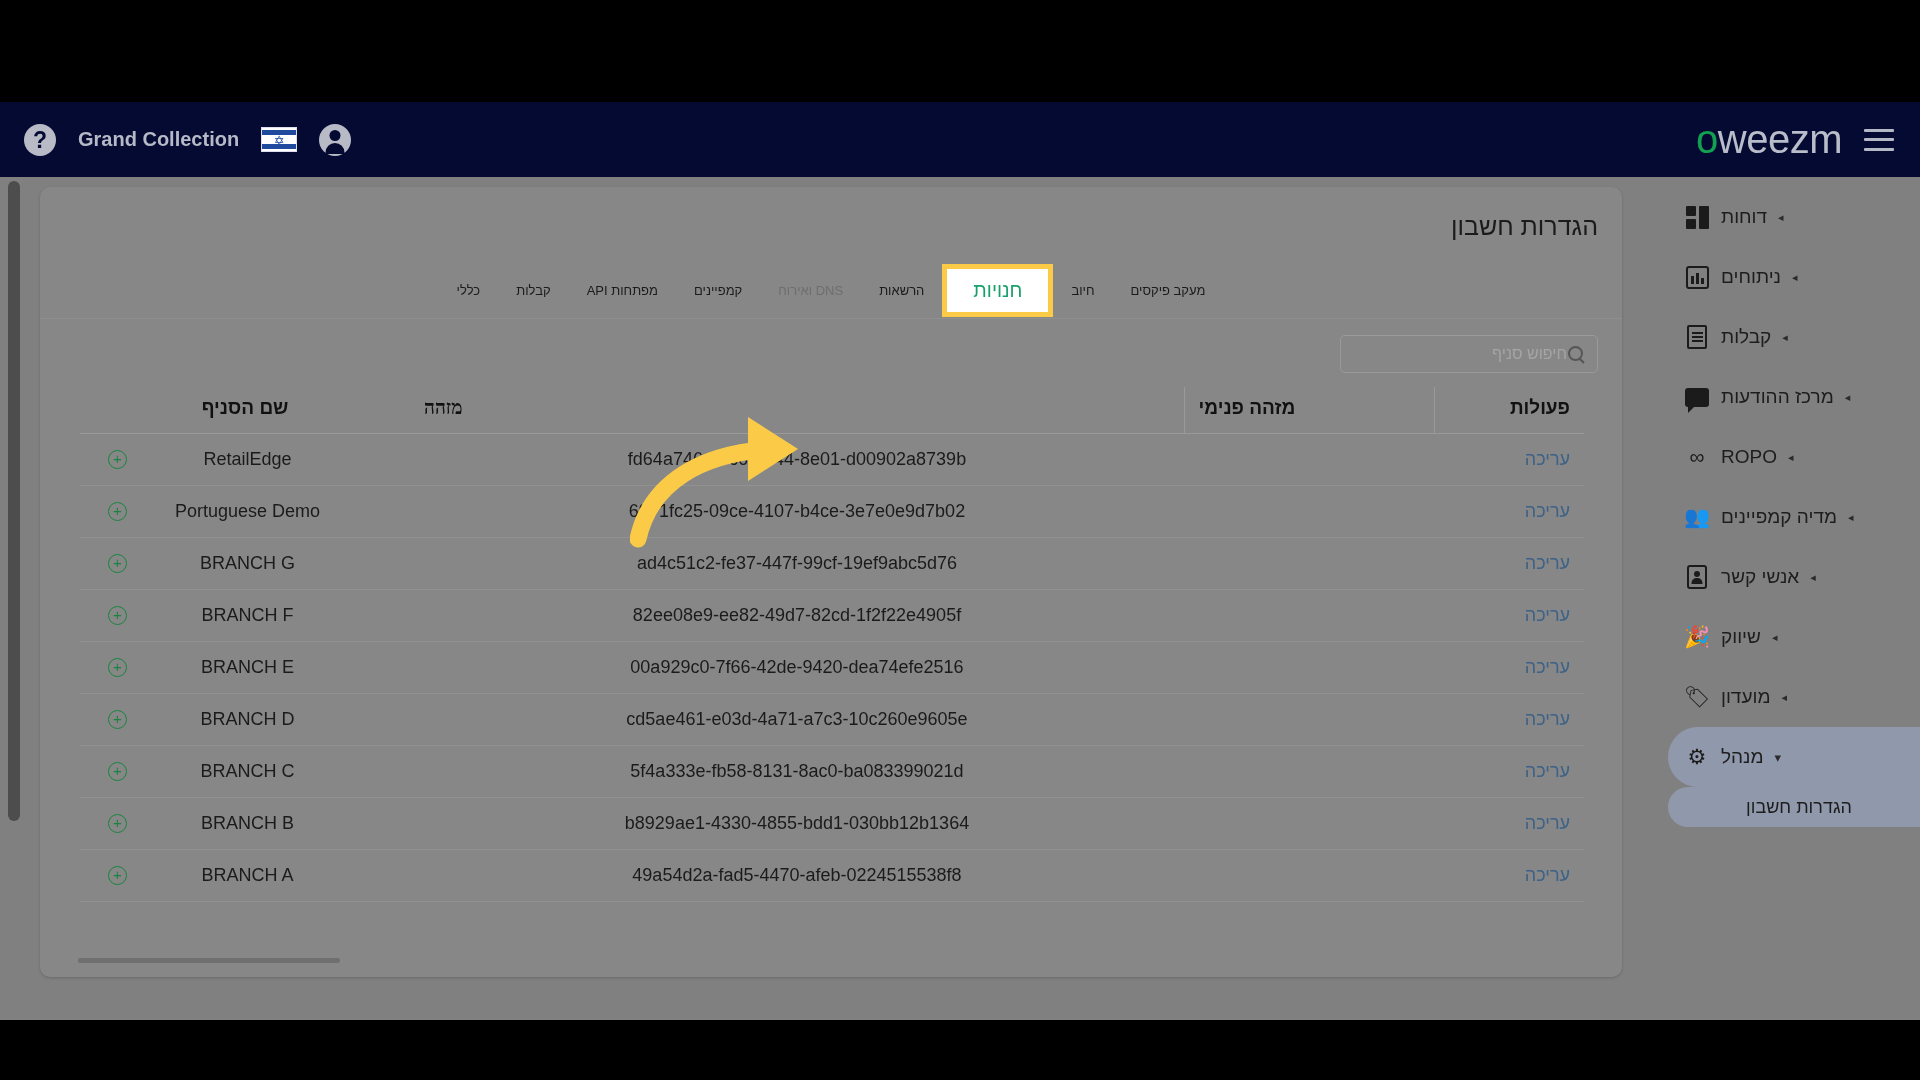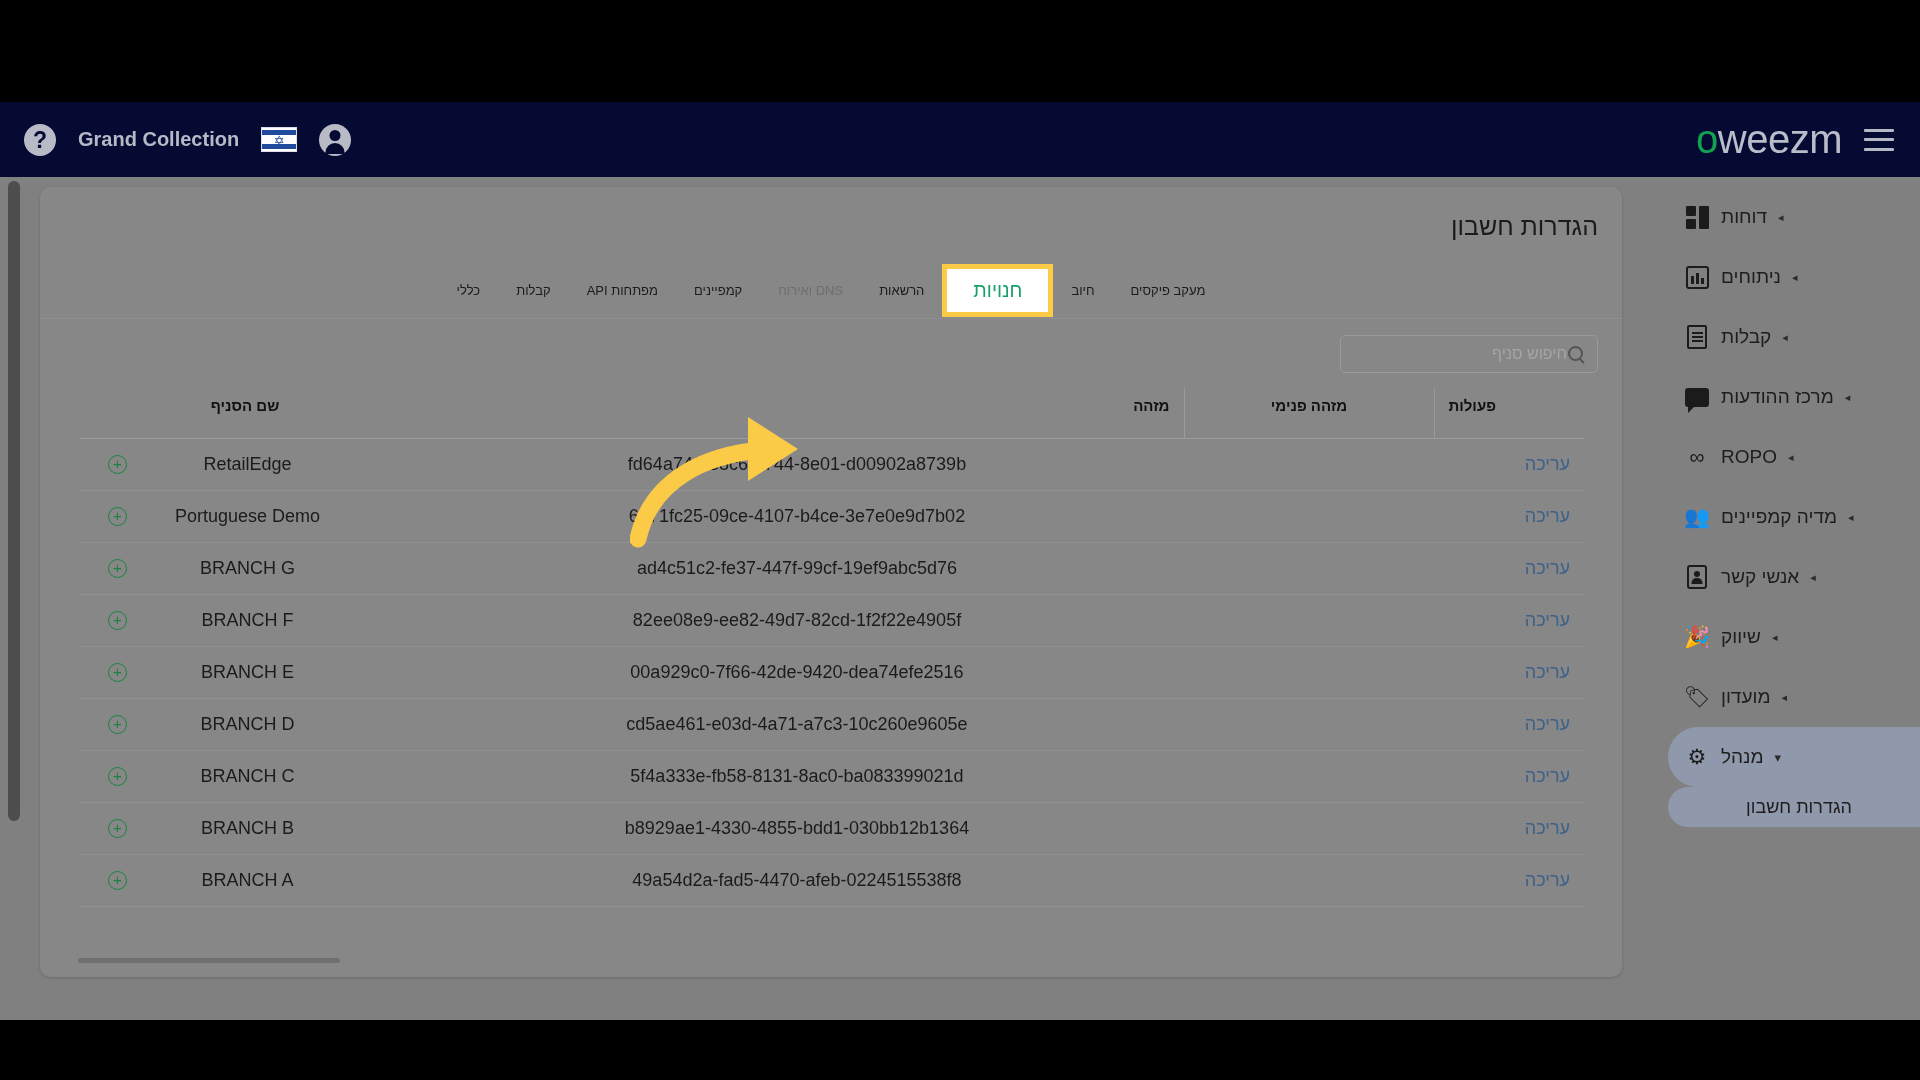--- a/index.html
+++ b/index.html
@@ -140,27 +140,27 @@
   }
   #search-box input::placeholder { color:#a5a5a5; }
   .search-icon { width:18px; height:18px; position:relative; flex:0 0 auto; }
   .search-icon::before { content:""; position:absolute; left:1px; top:1px; width:11px; height:11px; border:2px solid #555; border-radius:50%; }
   .search-icon::after  { content:""; position:absolute; left:12px; top:12px; width:7px; height:2px; background:#555; transform:rotate(45deg); transform-origin:left center; }
 
   
   #table-wrap { position:absolute; left:40px; right:38px; top:200px; bottom:0; overflow:hidden; }
   table { width:100%; border-collapse:collapse; font-size:18px; color:#1b1b1b; }
   thead th {
-    font-weight:700; font-size:15px; color:#111; padding:10px 14px 24px;
+    font-weight:700; font-size:19px; color:#111; padding:10px 14px 14px;
     text-align:center; border-bottom:1px solid #9a9a9a; white-space:nowrap;
   }
   thead th.col-name    { width:330px; text-align:center; }
-  thead th.col-id      { width:auto;  text-align:right; }
-  thead th.col-inner   { width:250px; text-align:center; border-right:1px solid #9a9a9a; border-left:1px solid #9a9a9a; }
-  thead th.col-actions { width:150px; text-align:left; }
+  thead th.col-id      { width:auto;  text-align:left;font-family:Liberation Serif, serif; }
+  thead th.col-inner   { width:250px; text-align:left; border-right:1px solid #9a9a9a; border-left:1px solid #9a9a9a; }
+  thead th.col-actions { width:150px; text-align:right; }
   tbody td { padding:15px 14px; border-bottom:1px solid #919191; text-align:right; white-space:nowrap; }
   td.c-name { text-align:center; font-size:18px; }
   td.c-id   { text-align:center; font-size:18px; }
   td.c-actions a { color:#3d6287; font-size:18px; text-decoration:none; cursor:pointer; }
   .plus-icon {
     display:inline-block; width:19px; height:19px; border:1.6px solid #19843f; border-radius:50%;
     color:#19843f; font-size:15px; line-height:16px; text-align:center; vertical-align:middle;
     margin-left:14px; cursor:pointer;
   }
   .name-cell-inner { display:flex; align-items:center; justify-content:flex-end; gap:0; }

